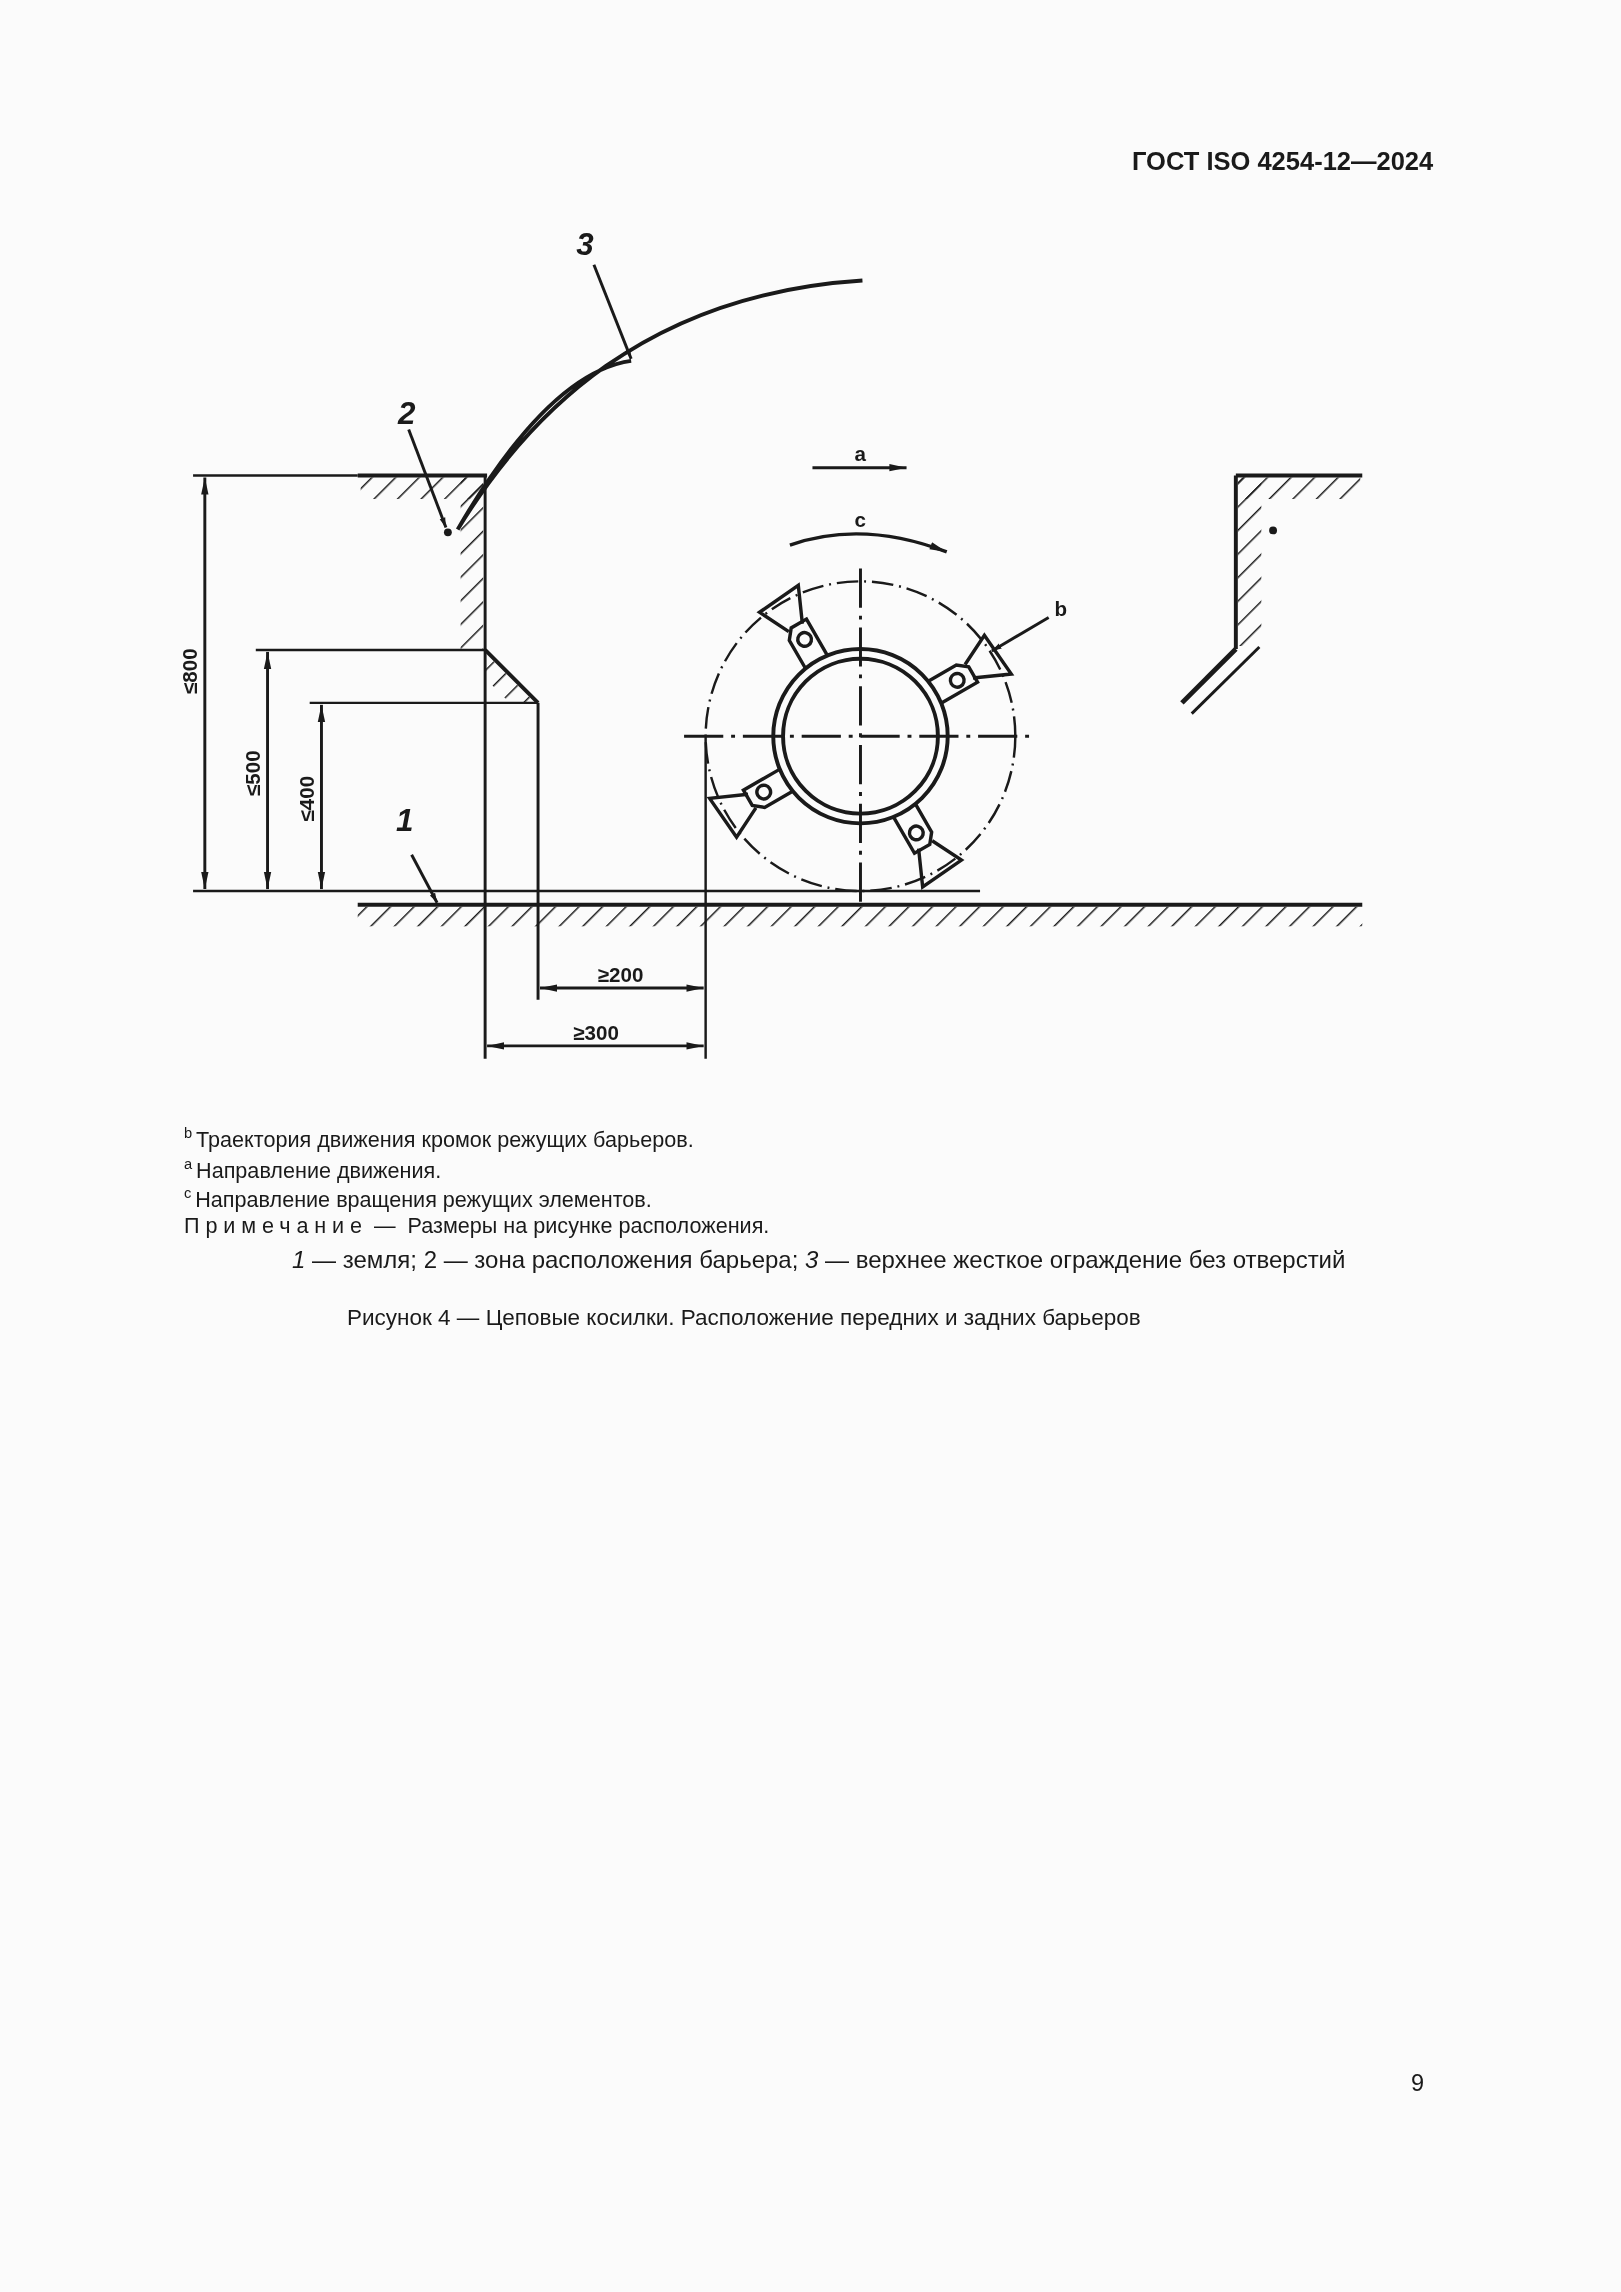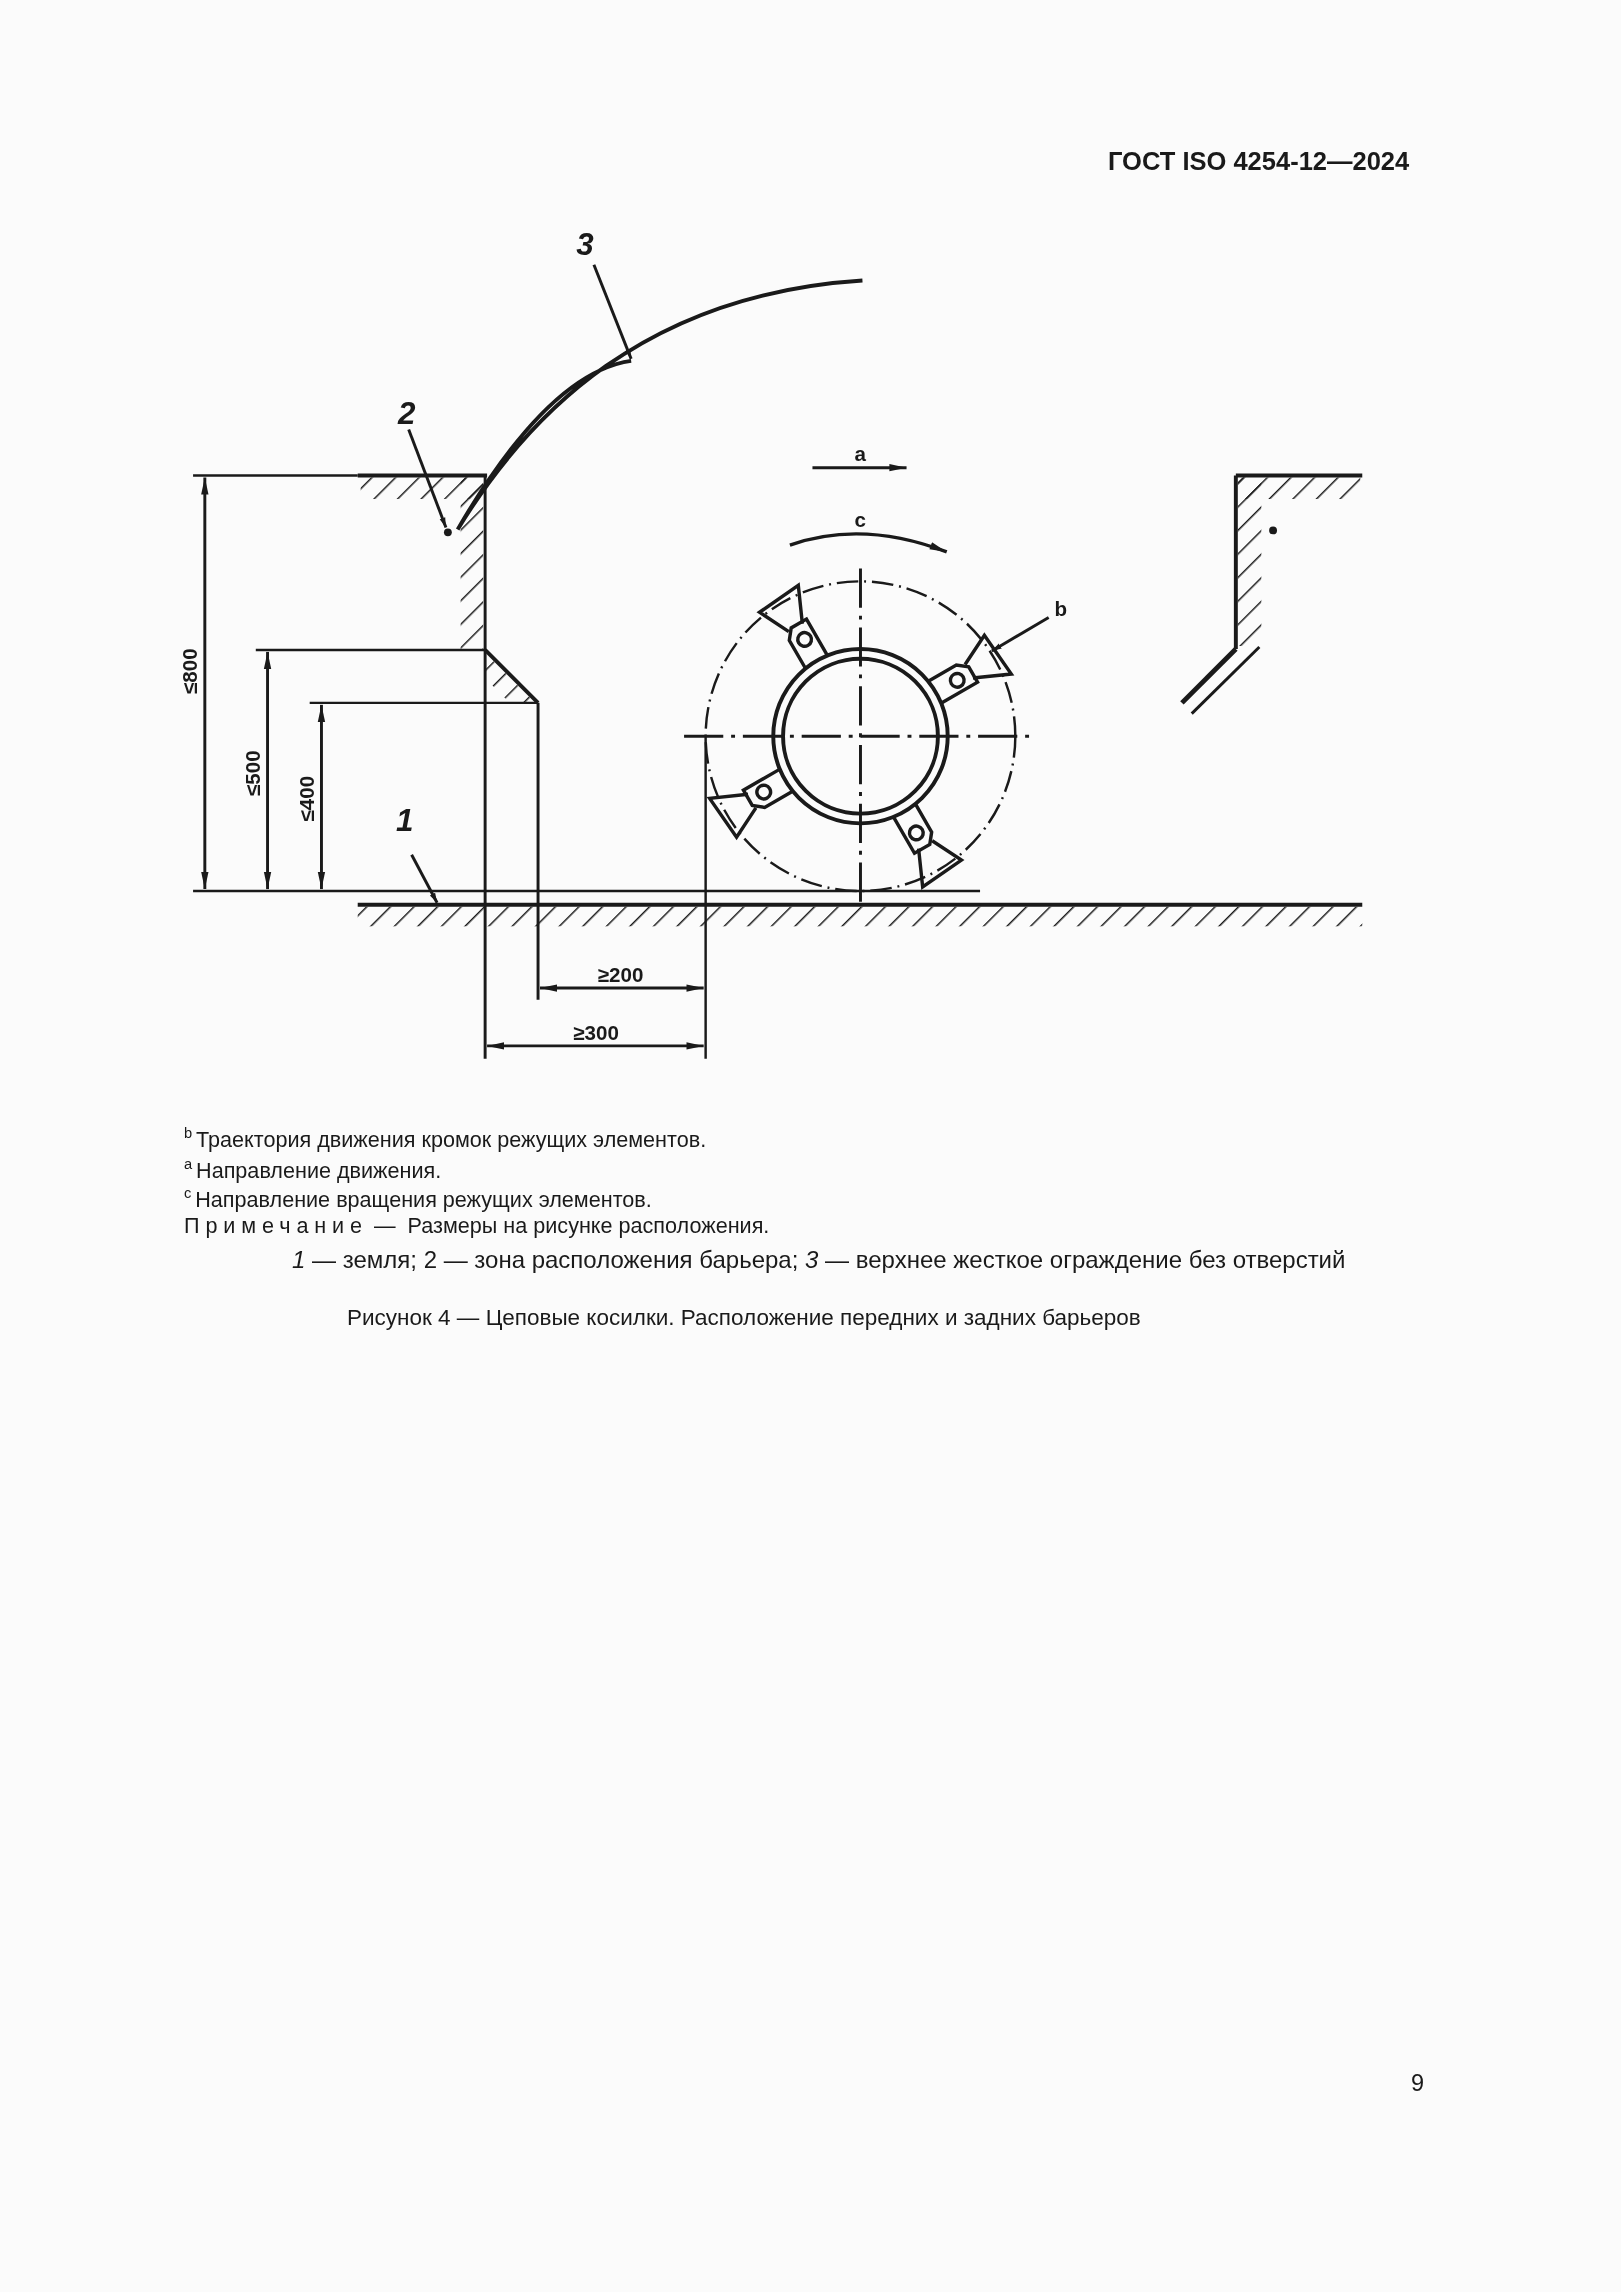--- a/index.html
+++ b/index.html
@@ -1,19 +1,19 @@
 <!DOCTYPE html>
 <html><head>
 <meta charset="utf-8">
 <style>
   html, body { margin:0; padding:0; }
   body { width:1621px; height:2293px; background:#fbfbfb; position:relative; overflow:hidden;
          font-family:"Liberation Sans", sans-serif; color:#1a1a1a; }
   .abs { position:absolute; white-space:nowrap; }
-  #header { left:1108px; top:147px; font-size:25.5px; font-weight:bold; }
+  #header { left:1132px; top:147px; font-size:25.5px; font-weight:bold; }
   #figure { position:absolute; left:0; top:0; }
   .fn { left:184px; font-size:21.6px; }
   .fn sup { font-size:14.7px; vertical-align:8.8px; margin-right:3.9px; }
   #note { left:184px; top:1213px; font-size:21.6px; }
   #note .lbl { letter-spacing:5.9px;text-align:right; }
   #legend { left:292px; top:1246px; font-size:24px; }
   #legend i { font-style:italic; }
   #caption { left:339px; top:1305px; font-size:22.5px;margin-left:8px; }
   #pagenum { left:1411px; top:2070px; font-size:23.5px; }
   svg text { font-family:"Liberation Sans", sans-serif; fill:#1a1a1a; }
@@ -131,21 +131,21 @@
   <text x="1076" y="628" font-size="21" font-weight="bold">b</text>
 
   <text transform="translate(201,708) rotate(-90)" font-size="21" font-weight="bold">≤800</text>
   <text transform="translate(265,812) rotate(-90)" font-size="21" font-weight="bold">≤500</text>
   <text transform="translate(320,838) rotate(-90)" font-size="21" font-weight="bold">≤400</text>
   <text x="610" y="1002" font-size="21" font-weight="bold">≥200</text>
   <text x="585" y="1061" font-size="21" font-weight="bold">≥300</text>
 </svg>
 
 <div class="abs fn" style="top:1156px"><sup>a</sup><span>Направление движения.</span></div>
-<div class="abs fn" style="top:1125px"><sup>b</sup><span>Траектория движения кромок режущих элементов.</span></div>
+<div class="abs fn" style="top:1125px"><sup>b</sup><span>Траектория движения кромок режущих барьеров.</span></div>
 <div class="abs fn" style="top:1185px"><sup>c</sup><span>Направление вращения режущих элементов.</span></div>
 
 <div id="note" class="abs">
   <span class="lbl">Примечание</span>
   <span>—</span>
   &nbsp;<span>Размеры на рисунке расположения.</span>
 </div>
 
 <div id="legend" class="abs"><i>1</i><span> — земля; </span><span>2</span><span> — зона расположения барьера; </span><i>3</i><span> — верхнее жесткое ограждение без отверстий</span></div>
 

